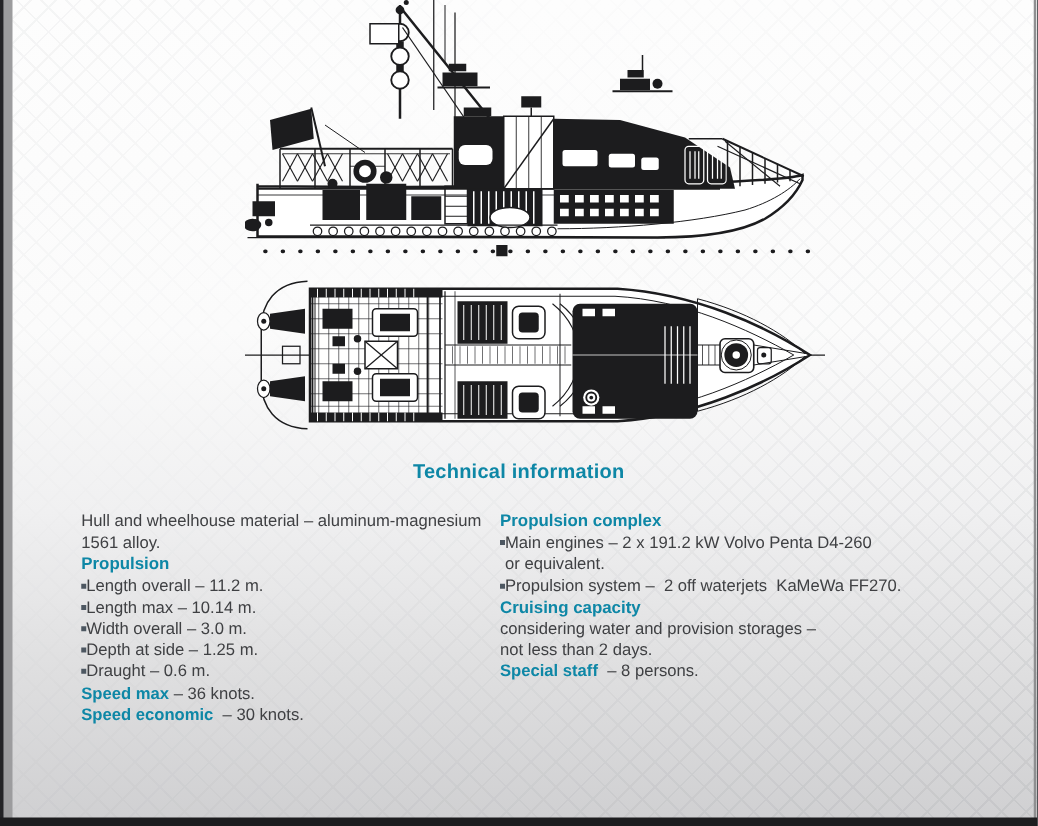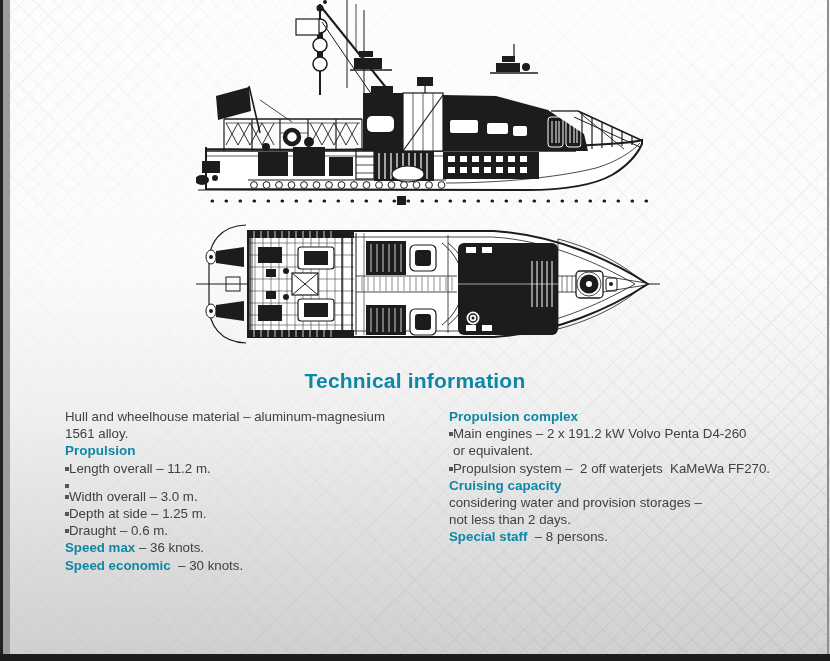--- a/index.html
+++ b/index.html
@@ -21,25 +21,25 @@
   .edge-left-gray{position:absolute;left:3px;top:0;width:7px;height:100%;background:#9c9c9e;z-index:6;}
   .edge-right{position:absolute;right:1px;top:0;width:2px;height:100%;background:#8f8f91;z-index:6;}
   .edge-bottom{position:absolute;left:0;bottom:0;width:100%;height:7px;background:#1d1d1f;z-index:7;}
 
   .drawing{position:absolute;z-index:2;}
   #side-view{left:196px;top:0;}
   #plan-view{left:196px;top:221px;}
 
   .page-title{
     position:absolute;left:0;right:0;top:369px;margin:0;text-align:center;
-    font-size:21px;font-weight:bold;color:#0e87a6;letter-spacing:.2px;z-index:3;
+    font-size:16px;font-weight:bold;color:#0e87a6;letter-spacing:.2px;z-index:3;
   }
   .col{position:absolute;z-index:3;color:#3f4043;font-size:13.3px;line-height:17.2px;}
   .col-left{left:65px;top:408px;width:350px;}
-  .col-right{left:449px;top:408px;width:375px;}
+  .col-right{left:400px;top:408px;width:375px;}
   .col p{margin:0;}
   .body-text span{white-space:pre-wrap;}
   h2.sec-title{margin:0;font-size:13.5px;line-height:17.2px;font-weight:bold;color:#0e87a6;}
   .mt-sec{margin-top:21px;}
   .mt-kv{margin-top:16px;}
   ul.spec-list{list-style:none;margin:0;padding:0;}
   ul.spec-list li{display:flex;align-items:flex-start;}
   .bullet{flex:0 0 auto;width:4px;height:4px;background:#4d5761;margin-top:7px;}
   .kv strong{color:#0e87a6;font-weight:bold;}
   .kv span{white-space:pre-wrap;}
@@ -403,20 +403,21 @@
       <span>1561 alloy.</span>
     </p>
     <h2 class="sec-title mt-sec">Propulsion</h2>
     <ul class="spec-list">
       <li>
           <span class="bullet"></span>
           <span class="li-text">Length overall – 11.2 m.</span>
         </li>
       <li>
           <span class="bullet"></span>
+          <span class="li-text">Length max – 10.14 m.</span>
         </li>
       <li>
           <span class="bullet"></span>
           <span class="li-text">Width overall – 3.0 m.</span>
         </li>
       <li>
           <span class="bullet"></span>
           <span class="li-text">Depth at side – 1.25 m.</span>
         </li>
       <li>

